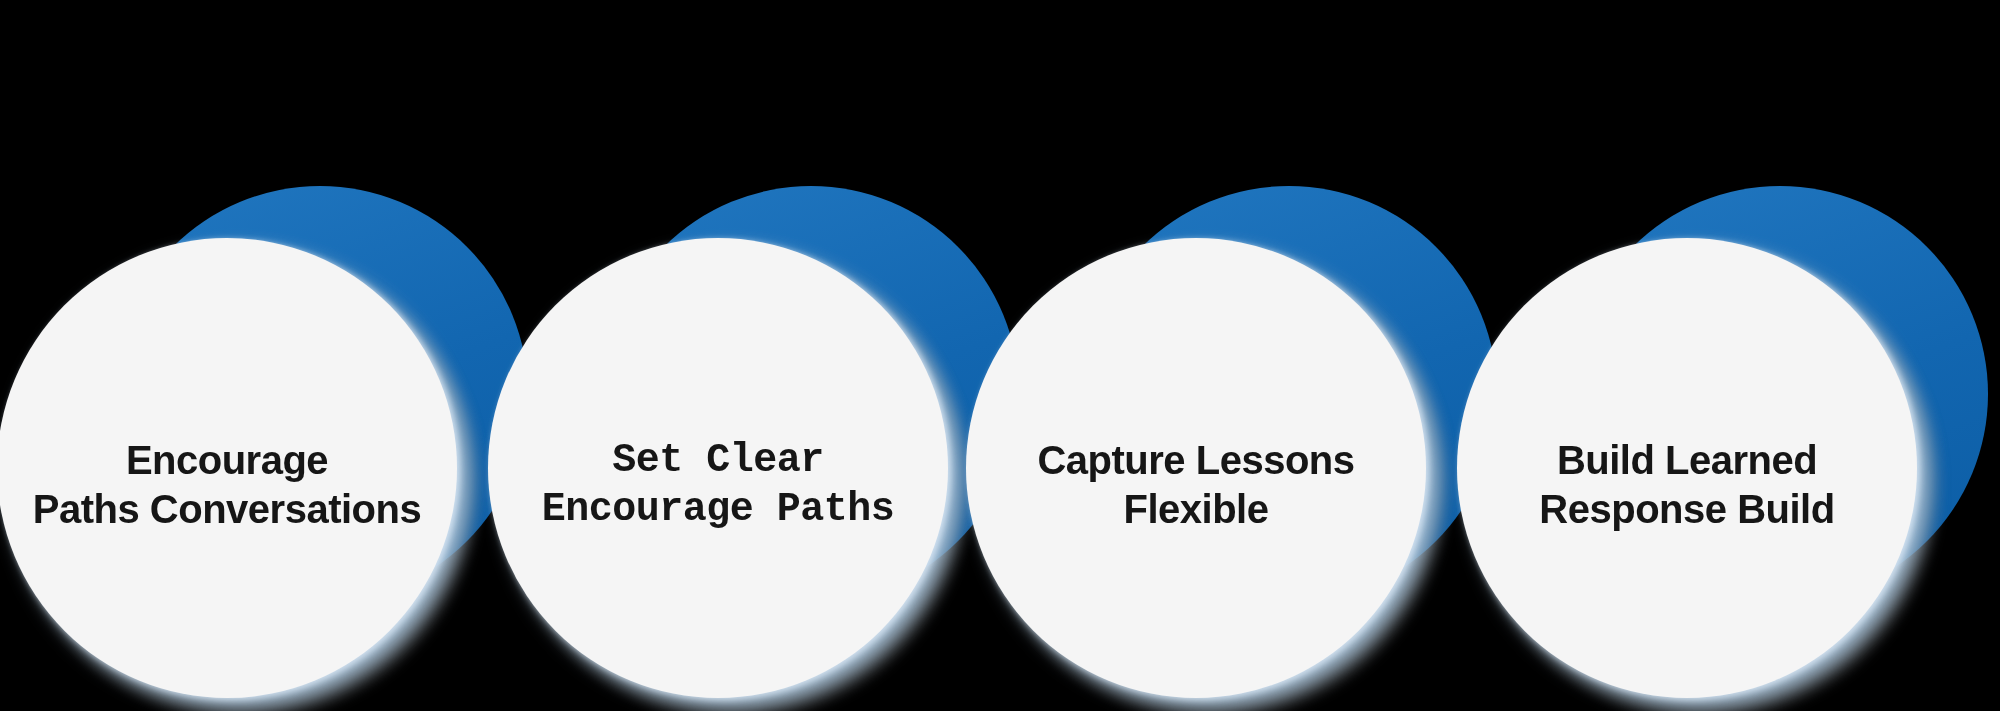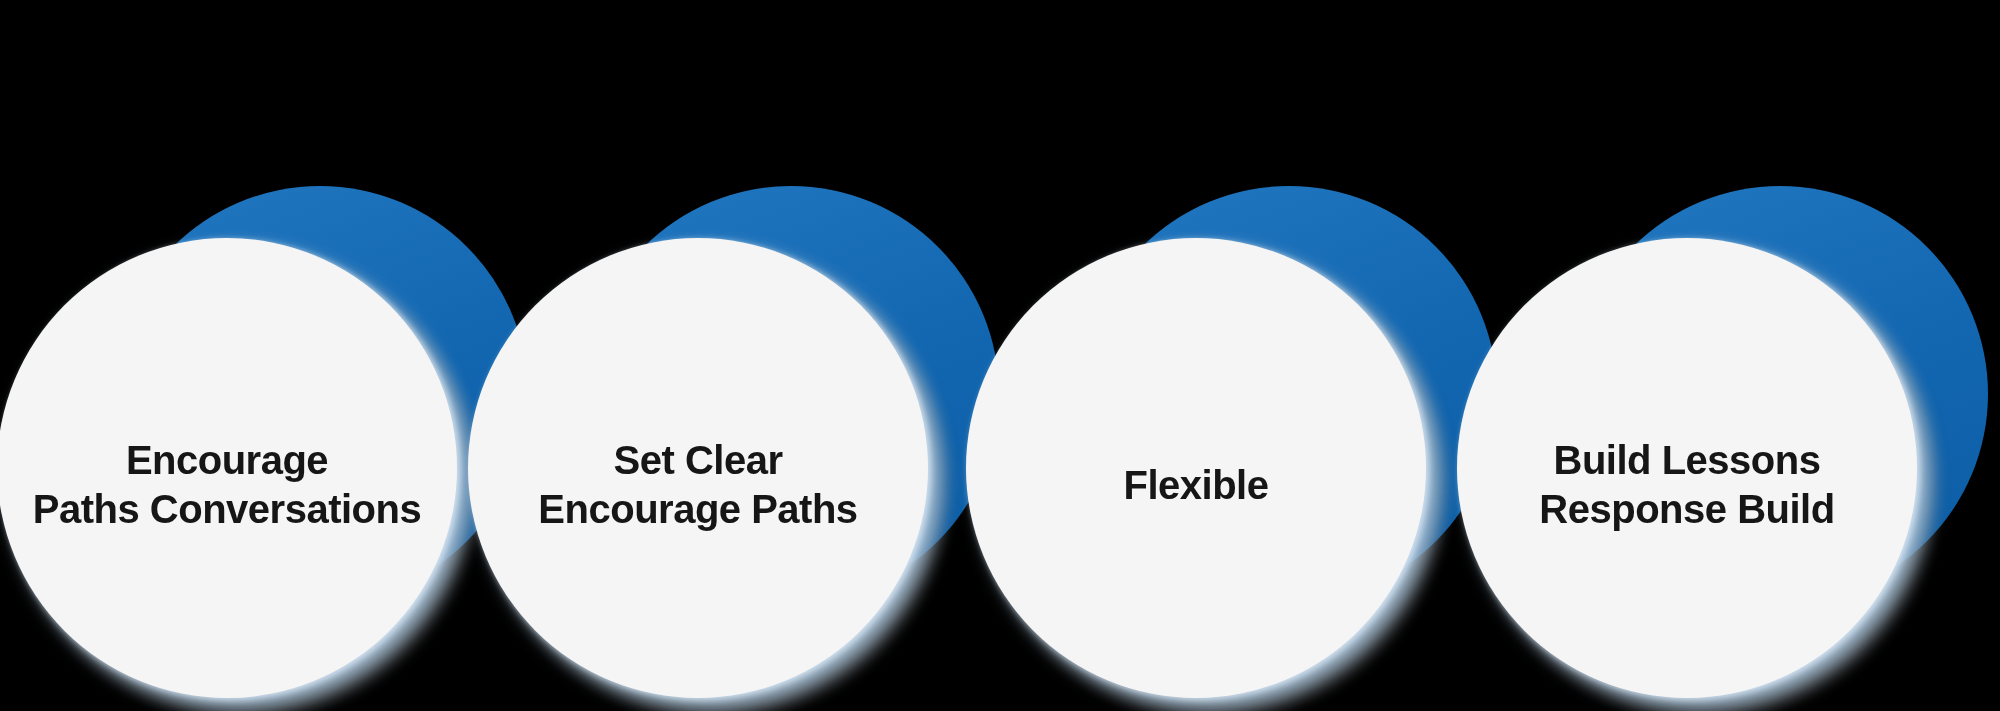--- a/index.html
+++ b/index.html
@@ -16,21 +16,21 @@
     font-family: "Liberation Sans", sans-serif;
     border-radius: 6px;
   }
   .group {
     position: absolute;
     top: 0;
     width: 500px;
     height: 711px;
   }
   .group.g1 { left: -23px; }
-  .group.g2 { left: 448px; }
+  .group.g2 { left: 468px; font-family: Liberation Mono, monospace; }
   .group.g3 { left: 946px; }
   .group.g4 { left: 1437px; }
 
   .blue-circle {
     position: absolute;
     left: 135px;
     top: 186px;
     width: 416px;
     height: 416px;
     border-radius: 50%;
@@ -91,26 +91,27 @@
     <div class="label">
       <span>Set Clear</span>
       <span>Encourage Paths</span>
     </div>
   </div>
 
   <div class="group g3">
     <div class="blue-circle"></div>
     <div class="white-circle"></div>
     <div class="label">
+      <span>Capture Lessons</span>
       <span>Flexible</span>
     </div>
   </div>
 
   <div class="group g4">
     <div class="blue-circle"></div>
     <div class="white-circle"></div>
     <div class="label">
-      <span>Build Lessons</span>
+      <span>Build Learned</span>
       <span>Response Build</span>
     </div>
   </div>
 
 </div>
 
 </body></html>

